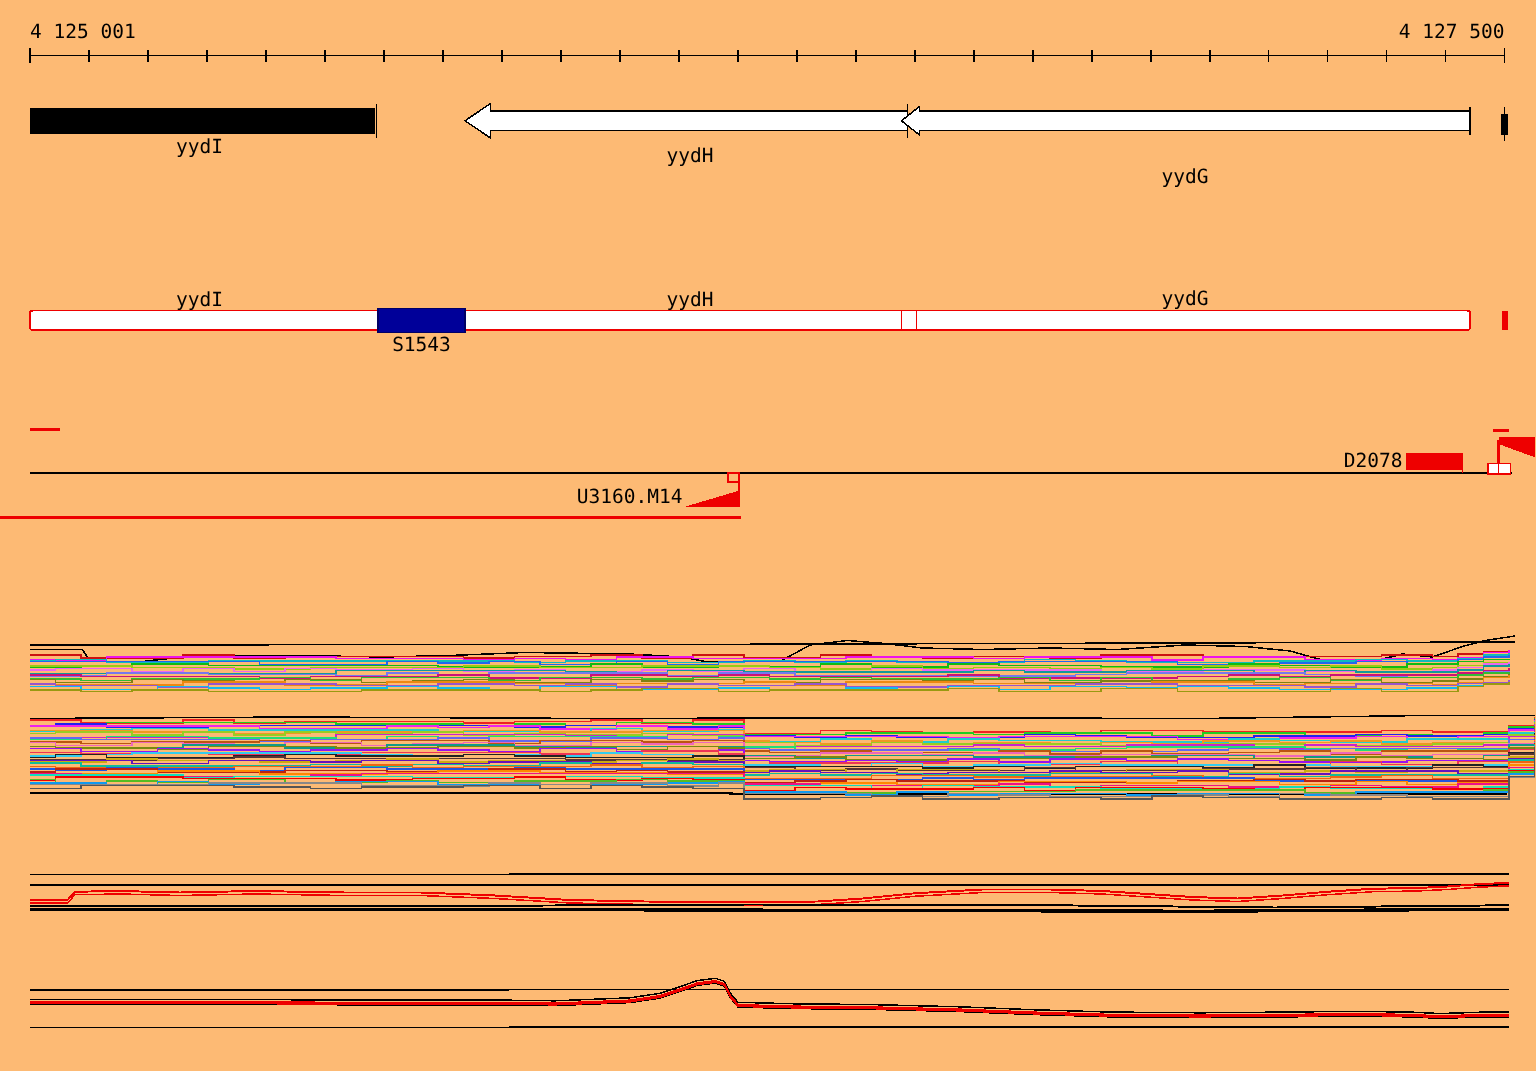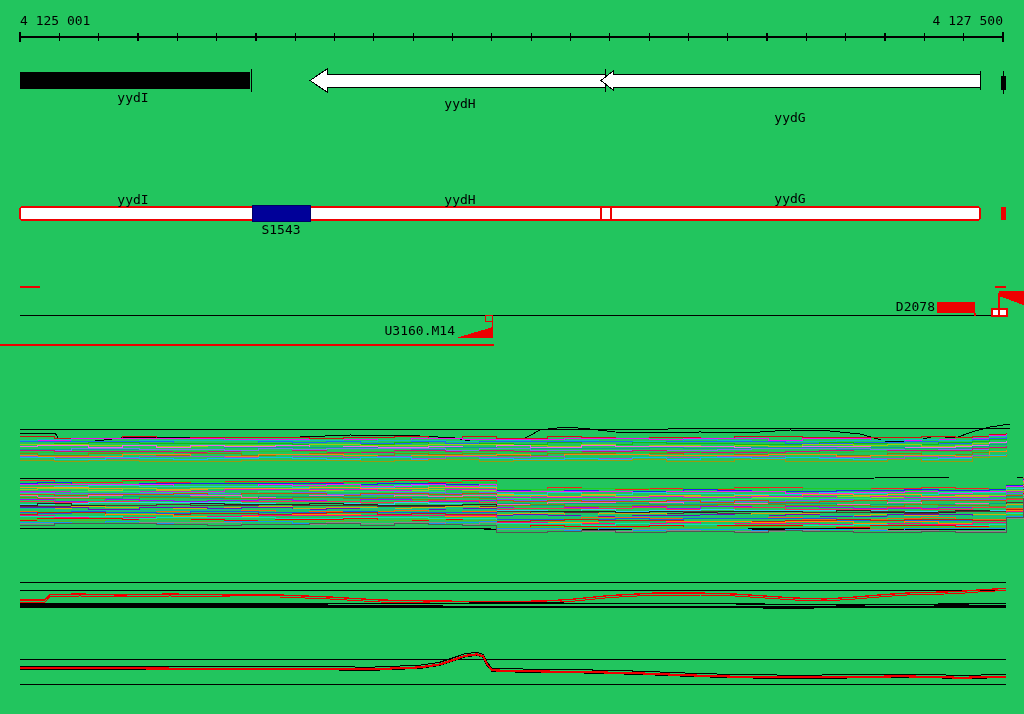--- a/index.html
+++ b/index.html
@@ -1,16 +1,16 @@
 <!DOCTYPE html>
 <html><head>
 <meta charset="utf-8">
 <style>
   html,body{margin:0;padding:0;background:#ffffff;}
-  #stage{position:relative;width:1024px;height:714px;background:#22c55e;overflow:hidden;}
+  #stage{position:relative;width:1024px;height:714px;background:#fdba74;overflow:hidden;}
   svg text{font-family:"DejaVu Sans Mono","Liberation Mono",monospace;font-size:13px;fill:#000;}
 </style>
 </head>
 <body>
 
 <div id="stage">
   <svg id="gv" width="1024" height="714" viewBox="0 0 1024 714">
       <g shape-rendering="crispEdges">
         <line x1="20" y1="37" x2="1003" y2="37" stroke="#000000" stroke-width="1.2"></line>
         <line x1="20" y1="32" x2="20" y2="42" stroke="#000000" stroke-width="1.2"></line>

